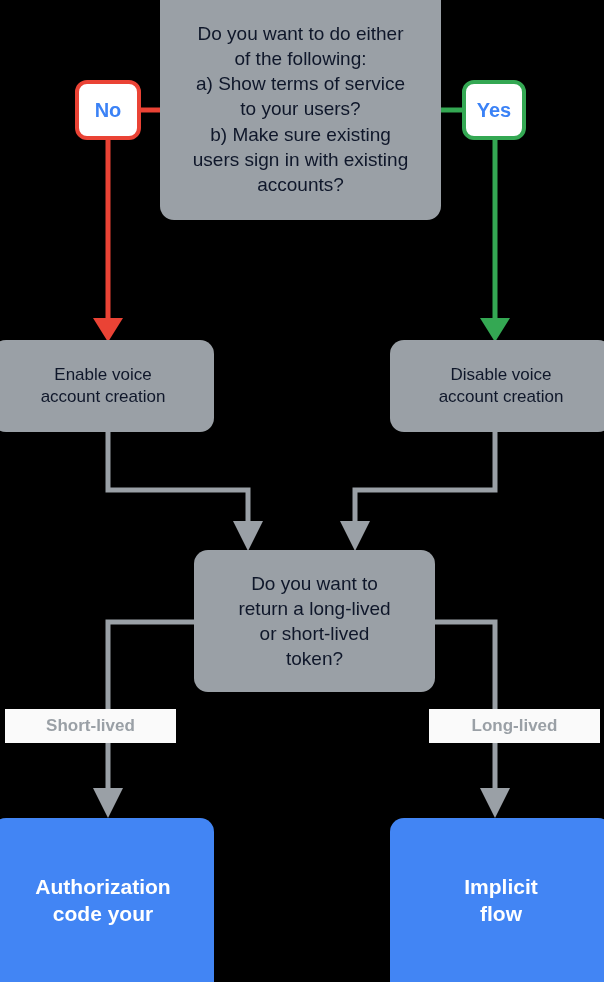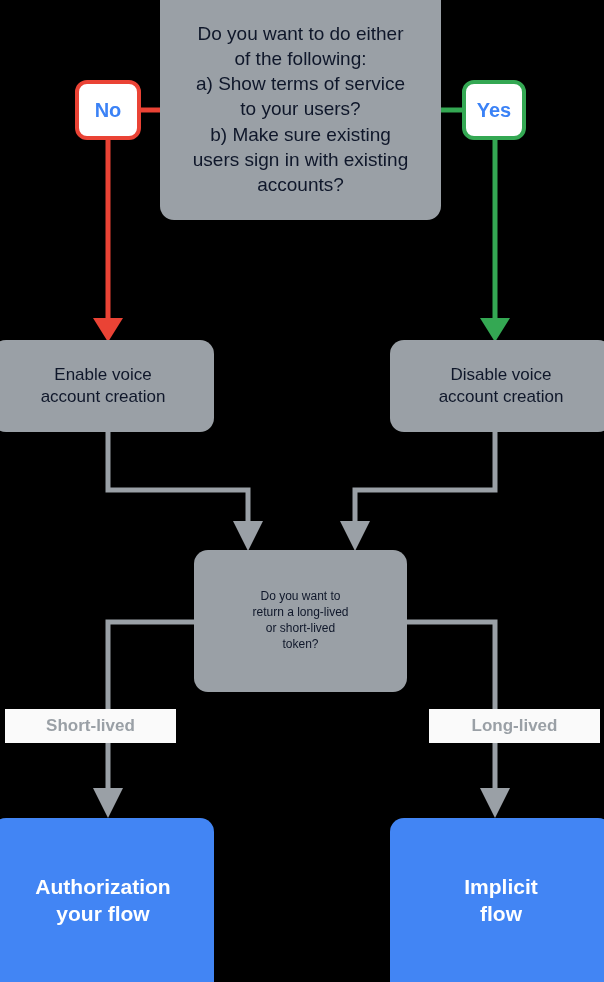--- a/index.html
+++ b/index.html
@@ -97,23 +97,23 @@
     top: 340px;
     width: 222px;
     height: 92px;
     font-size: 17px;
   }
 
   
   #q-token {
     left: 194px;
     top: 550px;
-    width: 213px;
+    width: 241px;
     height: 142px;
-    font-size: 12px;
+    font-size: 19px;
   }
 
   
   .chip {
     position: absolute;
     box-sizing: border-box;
     background: #fafafa;
     display: flex;
     align-items: center;
     justify-content: center;
@@ -238,21 +238,21 @@
   <div class="chip" id="chip-short">
     <span>Short-lived</span>
   </div>
   <div class="chip" id="chip-long">
     <span>Long-lived</span>
   </div>
 
   <div class="node blue-box" id="box-auth">
     <div class="inner">
       <div>Authorization</div>
-      <div>your flow</div>
+      <div>code your</div>
     </div>
   </div>
 
   <div class="node blue-box" id="box-implicit">
     <div class="inner">
       <div>Implicit</div>
       <div>flow</div>
     </div>
   </div>
 

